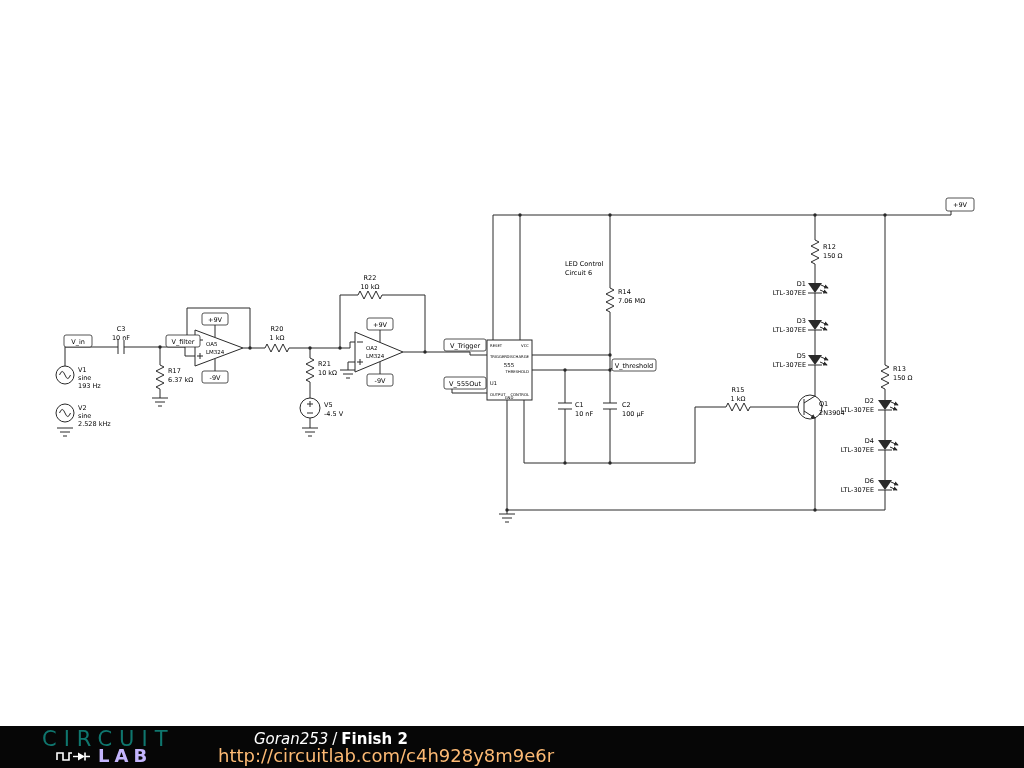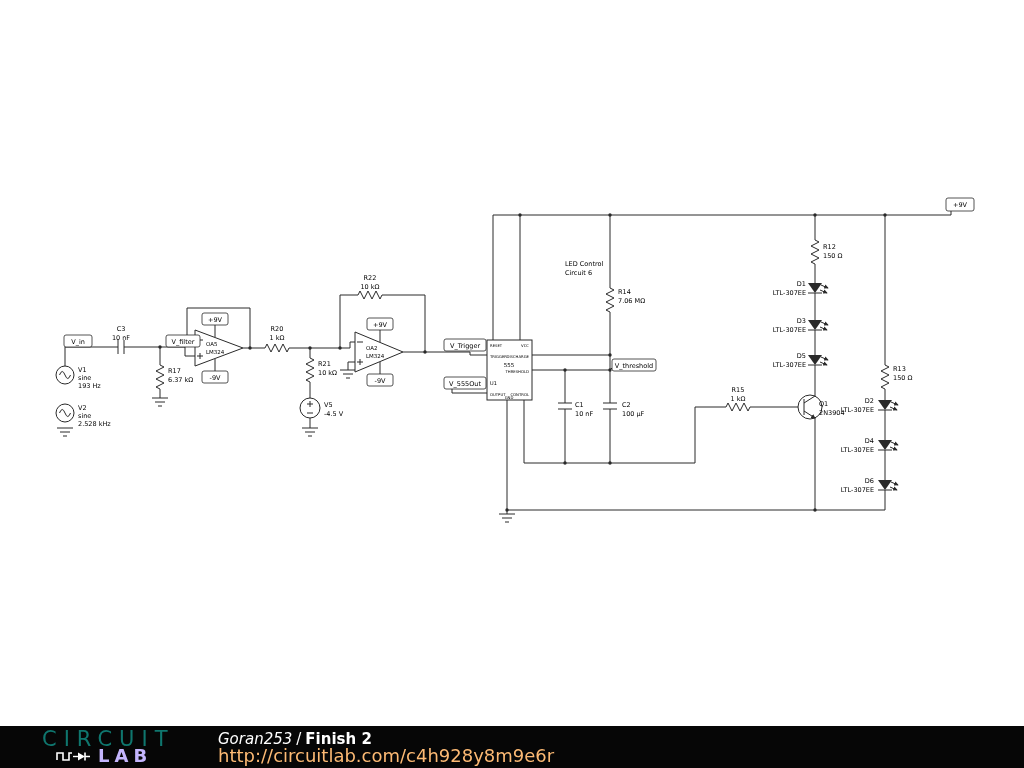--- a/index.html
+++ b/index.html
@@ -20,21 +20,21 @@
   .flg{fill:#ffffff;stroke:#2a2a2a;stroke-width:0.8;}
   .flgt{font-size:6.5px;text-anchor:middle;}
   
   .footer{position:absolute;left:0;top:726px;width:1024px;height:42px;background:#060606;color:#fff;}
   .logo{position:absolute;left:42px;top:3px;}
   .logo-top{font-size:21px;letter-spacing:7px;line-height:20px;color:#0f766e;}
   .logo-bottom{display:flex;align-items:center;padding-left:14px;margin-top:-1px;}
   .logo-bottom .lab{font-size:18px;font-weight:bold;letter-spacing:5px;line-height:16px;color:#c4b5fd;}
   .logo-glyph{margin-right:4px;}
   .meta{position:absolute;left:218px;top:4px;}
-  .title-line{font-size:15px;line-height:18px;color:#fff;}
+  .title-line{font-size:15px;line-height:18px;color:#fff;margin-left:36px;}
   .author{font-style:italic;}
   .sep{padding:0 4px;}
   .cname{font-weight:bold;}
   .url{font-size:18px;font-weight:normal;line-height:16px;color:#fdba74;}
 </style>
 </head>
 <body>
 
 <div class="canvas">
 

